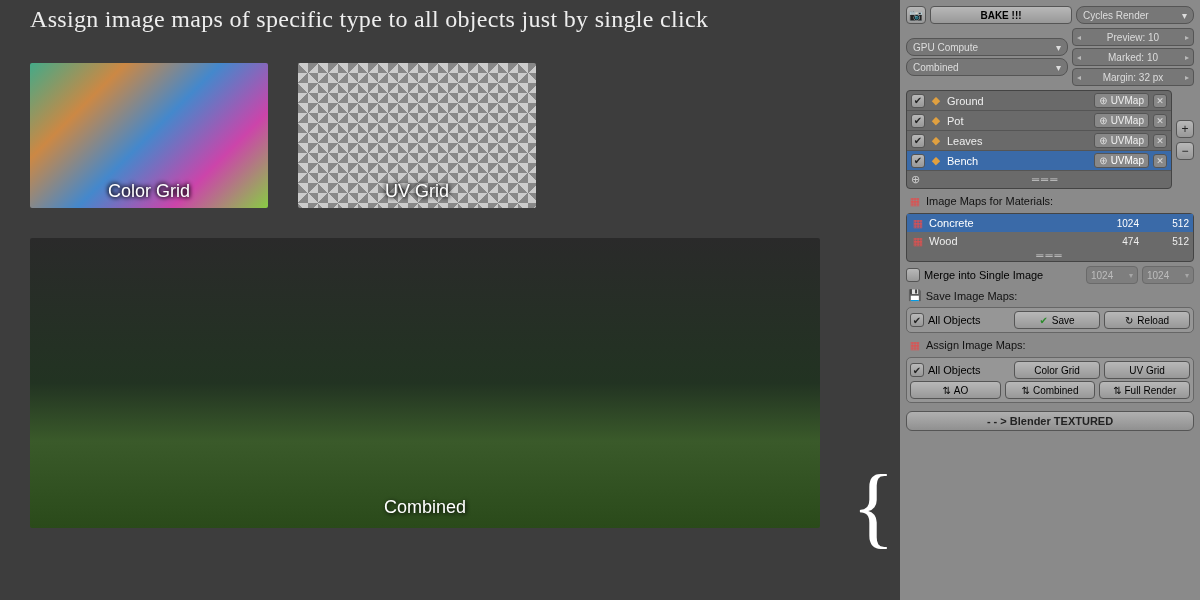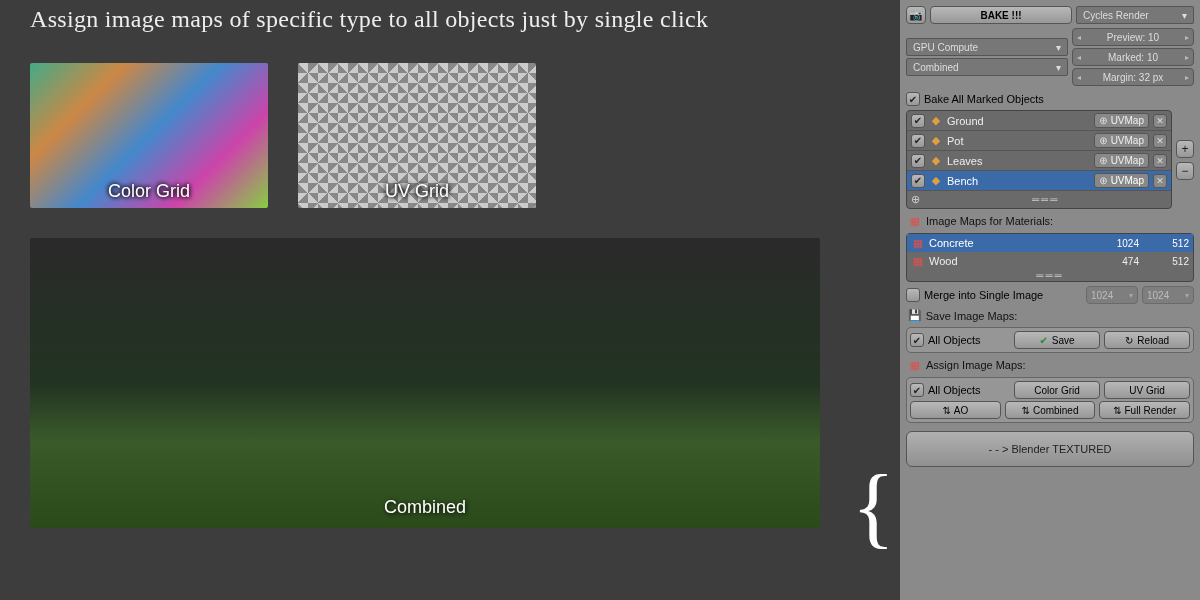--- a/index.html
+++ b/index.html
@@ -17,21 +17,21 @@
 
 .main-img { width: 790px; height: 290px; background: linear-gradient(180deg,#2a2a2a 0%,#232 50%,#3a5a2a 70%,#2a4a1a 100%); position: relative; border-radius: 2px; }
 .main-label { position: absolute; bottom: 10px; left: 0; right: 0; text-align: center; font-size: 18px; color: #fff; text-shadow: 1px 1px 4px #000; }
 
 .brace { position: absolute; right: 305px; top: 462px; font-size: 90px; color: #fff; line-height: 1; font-family: Georgia, serif; }
 
 .panel { position: absolute; right: 0; top: 0; width: 300px; height: 600px; background: #8a8a8a; padding: 6px; display: flex; flex-direction: column; gap: 4px; color: #000; }
 
 .row { display: flex; gap: 4px; align-items: center; }
 .btn { background: linear-gradient(180deg,#b8b8b8,#989898); border: 1px solid #555; border-radius: 4px; padding: 2px 6px; font-size: 10px; height: 18px; display: flex; align-items: center; justify-content: center; cursor: pointer; color: #000; }
-.field { background: #777; border: 1px solid #555; border-radius: 2px; padding: 2px 6px; font-size: 10px; height: 18px; display: flex; align-items: center; color: #ddd; }
+.field { background: #777; border: 1px solid #555; border-radius: 8px; padding: 2px 6px; font-size: 10px; height: 18px; display: flex; align-items: center; color: #ddd; }
 .numfield { background: #777; border: 1px solid #555; border-radius: 4px; padding: 0 4px; font-size: 10px; height: 18px; display: flex; align-items: center; justify-content: space-between; color: #ddd; }
 .numfield .arw { color: #bbb; font-size: 8px; cursor: pointer; }
 .chk { width: 14px; height: 14px; background: linear-gradient(180deg,#b8b8b8,#989898); border: 1px solid #555; border-radius: 3px; display: flex; align-items: center; justify-content: center; font-size: 10px; color: #222; cursor: pointer; }
 .chk.on::after { content: "✔"; }
 
 .box { background: #969696; border: 1px solid #666; border-radius: 5px; padding: 3px; display: flex; flex-direction: column; gap: 2px; }
 
 .list { background: #6a6a6a; border: 1px solid #444; border-radius: 4px; }
 .list-row { display: flex; align-items: center; gap: 4px; padding: 2px 4px; font-size: 11px; color: #eee; border-bottom: 1px solid #555; }
 .list-row:last-child { border-bottom: none; }
@@ -49,21 +49,21 @@
 
 .sec-header { display: flex; align-items: center; gap: 4px; font-size: 11px; color: #111; padding: 1px 2px; }
 
 .material-row { display: flex; align-items: center; gap: 4px; padding: 2px 4px; font-size: 11px; color: #eee; }
 .material-row.sel { background: #3a6aa8; color: #fff; }
 .mat-sz { width: 46px; text-align: right; font-size: 10px; }
 
 .path-input { flex: 1; background: #6a6a6a; border: 1px solid #444; border-radius: 4px; padding: 2px 6px; height: 18px; font-size: 11px; color: #ddd; }
 .ico-sm { width: 20px; height: 18px; display: flex; align-items: center; justify-content: center; background: linear-gradient(180deg,#b8b8b8,#989898); border: 1px solid #555; border-radius: 4px; cursor: pointer; font-size: 11px; color: #222; }
 
-.footer-btn { background: linear-gradient(180deg,#b0b0b0,#909090); border: 1px solid #555; border-radius: 6px; height: 36px; display: flex; align-items: center; justify-content: center; font-size: 11px; color: #222; cursor: pointer; }
+.footer-btn { background: linear-gradient(180deg,#b0b0b0,#909090); border: 1px solid #555; border-radius: 6px; height: 20px; display: flex; align-items: center; justify-content: center; font-size: 11px; color: #222; cursor: pointer; font-weight: bold; }
 </style>
 </head>
 <body>
 
 <div class="left-area">
   <div class="headline">Assign image maps of specific type to all objects just by single click</div>
   <div class="thumbs">
     <div class="thumb cg">
         <div class="thumb-label">Color Grid</div>
       </div>
@@ -112,24 +112,20 @@
           <span class="arw">▸</span>
         </div>
       <div class="numfield">
           <span class="arw">◂</span>
           <span><span>Margin:</span> <span>32 px</span></span>
           <span class="arw">▸</span>
         </div>
     </div>
   </div>
 
-  <div class="row" style="margin-top:2px">
-    <div class="chk on"></div>
-    <span>Bake All Marked Objects</span>
-  </div>
 
   <div class="row">
     <div class="list" style="flex:1">
       <div class="list-row">
         <div class="chk on"></div>
         <span class="obj-ico cube">◆</span>
         <span style="flex:1">Ground</span>
         <span class="uv-badge">
             <span class="glob">⊕</span>
             <span>UVMap</span>

